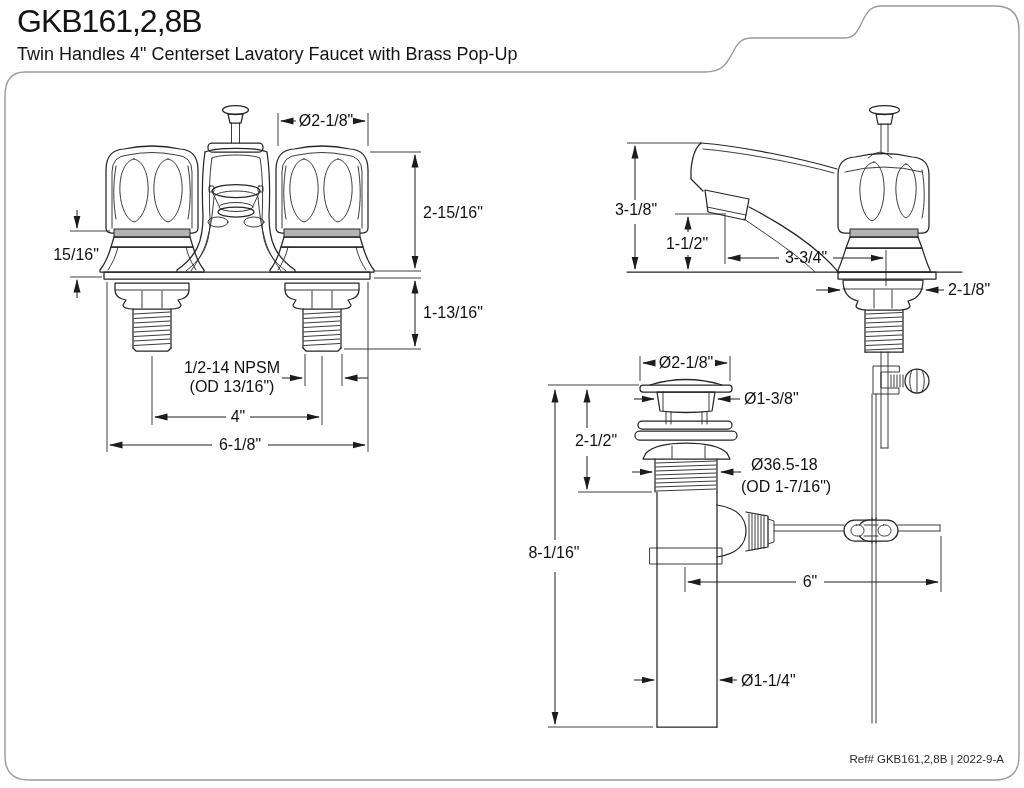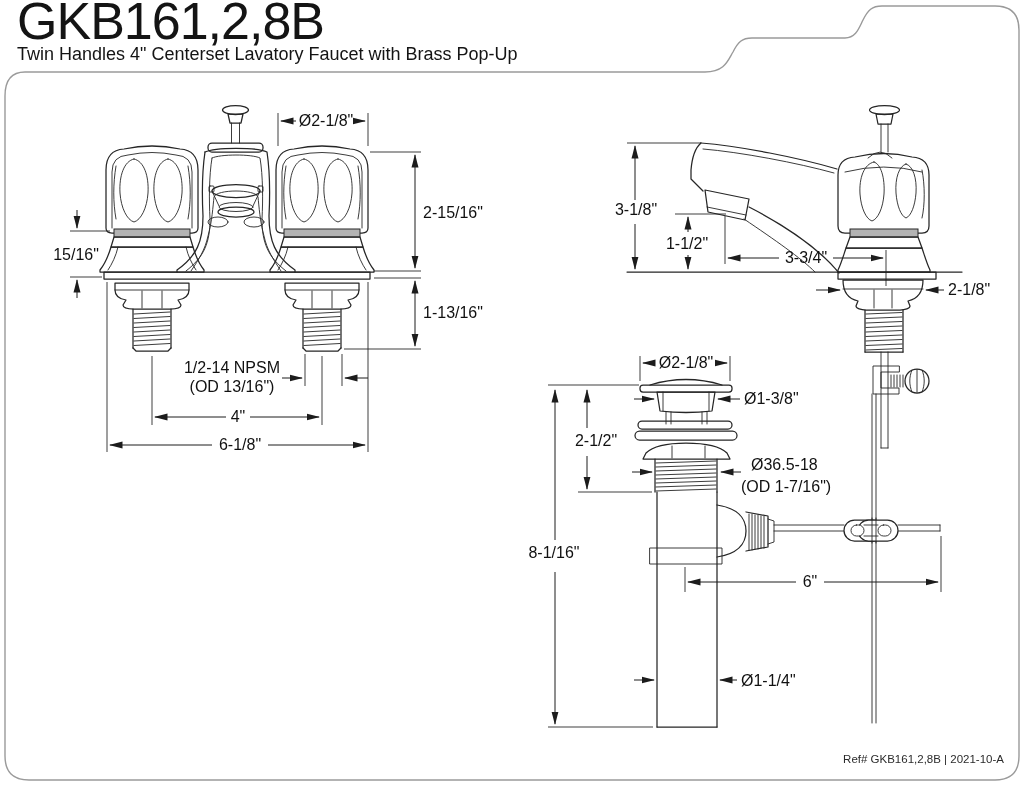--- a/index.html
+++ b/index.html
@@ -1,20 +1,20 @@
 <!DOCTYPE html>
 <html><head>
 <meta charset="utf-8">
 <style>
   html,body{margin:0;padding:0;background:#fff;}
   .sheet{position:relative;width:1024px;height:788px;background:#fff;overflow:hidden;
          font-family:"Liberation Sans",sans-serif;color:#111;}
   .art{position:absolute;left:0;top:0;}
   .title-block{position:absolute;left:17px;top:0;}
-  .page-title{font-size:52px;line-height:42px;letter-spacing:-1px;color:#141414;}
+  .page-title{font-size:32px;line-height:42px;letter-spacing:-1px;color:#141414;}
   .page-subtitle{font-size:18px;line-height:20px;margin-top:2px;color:#141414;}
   .footer-ref{position:absolute;right:20px;top:753px;font-size:11.5px;color:#2b2b2b;}
   
   .ln{stroke:#262626;fill:none;stroke-width:1.25;stroke-linecap:round;stroke-linejoin:round;}
   .thin{stroke-width:0.9;}
   .dim{stroke:#1c1c1c;fill:none;stroke-width:1;}
   .ext{stroke:#1c1c1c;fill:none;stroke-width:0.85;}
   .band{fill:#b3b3b3;stroke:#262626;stroke-width:1;}
   .wht{fill:#ffffff;}
   .border-path{stroke:#9a9a9a;fill:none;stroke-width:1.4;}
@@ -342,15 +342,15 @@
       <text class="dim-t" x="741" y="686">Ø1-1/4"</text>
     </g>
   </g>
 </svg>
 
 <div class="title-block">
   <div class="page-title">GKB161,2,8B</div>
   <div class="page-subtitle">Twin Handles 4" Centerset Lavatory Faucet with Brass Pop-Up</div>
 </div>
 
-<div class="footer-ref">Ref# GKB161,2,8B | 2021-10-A</div>
+<div class="footer-ref">Ref# GKB161,2,8B | 2022-9-A</div>
 
 </div>
 
 </body></html>

